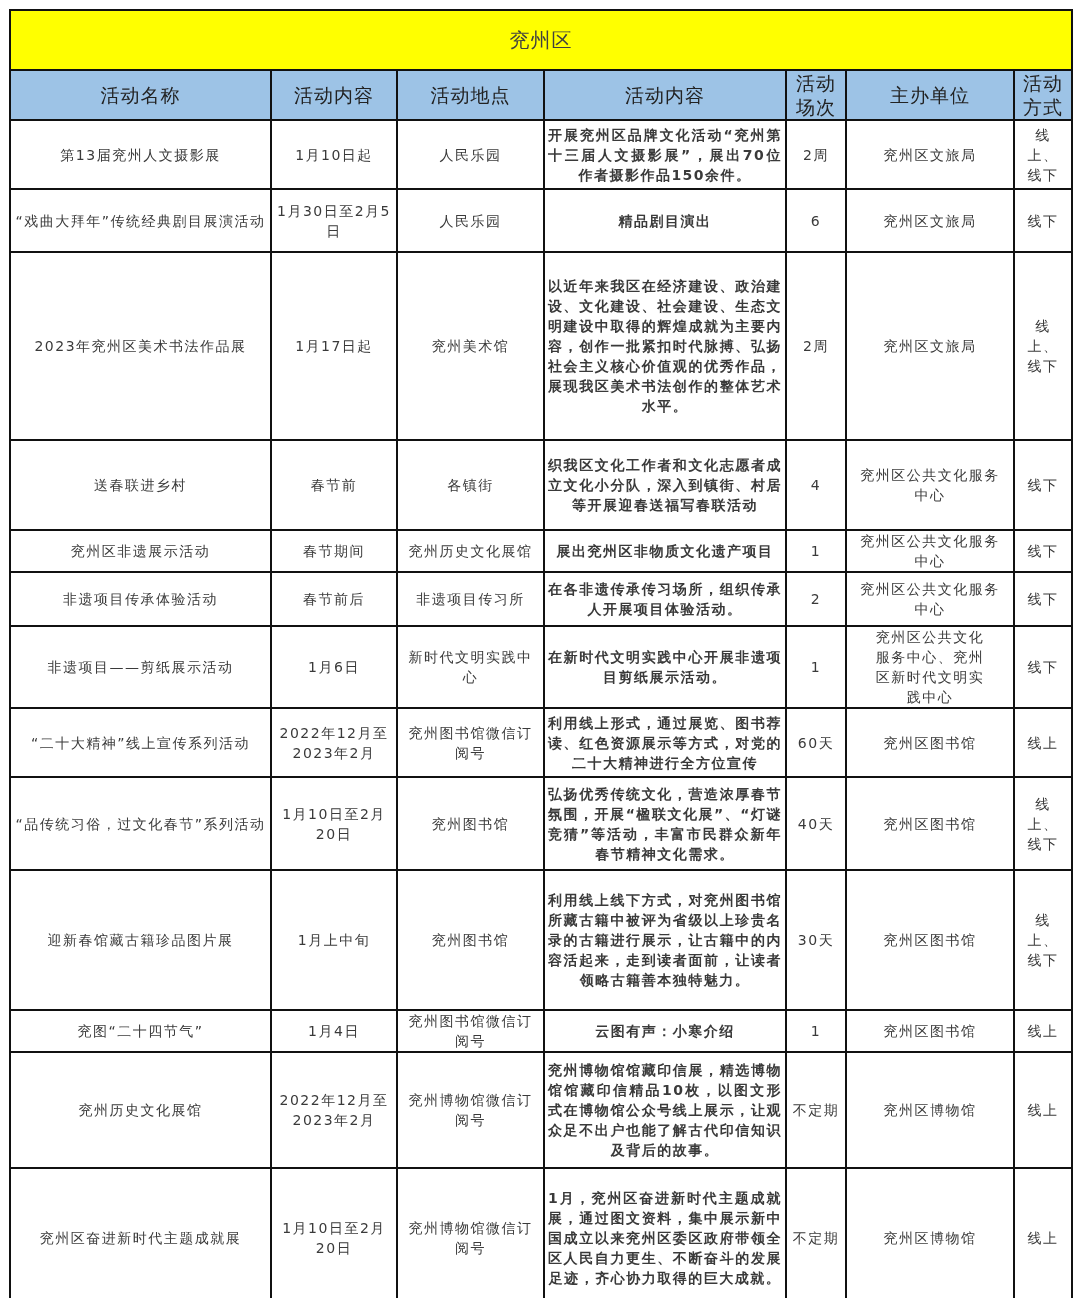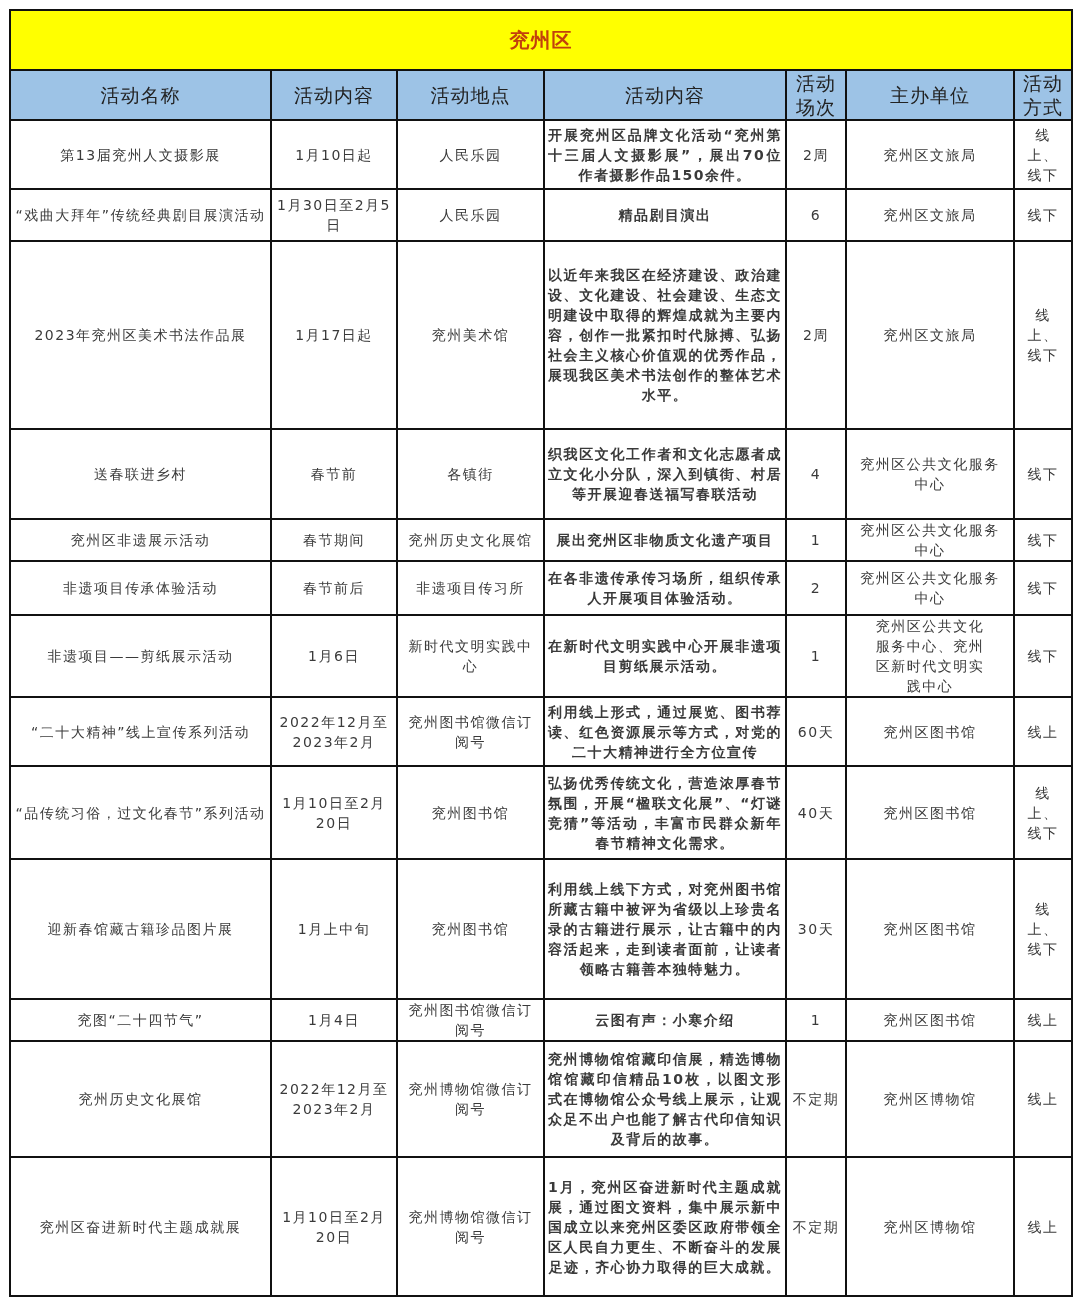--- a/index.html
+++ b/index.html
@@ -3,22 +3,22 @@
 <meta charset="utf-8">
 <style>
   html, body { margin: 0; padding: 0; background: #ffffff; }
   body { width: 1080px; height: 1298px; position: relative; overflow: hidden;
          font-family: "DejaVu Sans", "Liberation Sans", sans-serif; color: #333; }
   table { position: absolute; left: 9px; top: 9px; border-collapse: collapse;
           width: 1062px; table-layout: fixed; }
   td, th { border: 2px solid #111; text-align: center; vertical-align: middle;
            padding: 0 3px; font-size: 14px; line-height: 20px; letter-spacing: 1.5px;
            color: #3a3a3a; font-weight: normal; }
-  .title-row td { background: #ffff00; height: 58px; font-size: 20px; font-weight: bold;
-                  color: #c2410c; letter-spacing: 1px; }
+  .title-row td { background: #ffff00; height: 58px; font-size: 20px; font-weight: normal;
+                  color: #404040; letter-spacing: 1px; }
   .head-row th { background: #9dc3e6; height: 48px; font-size: 19px; color: #222;
                  line-height: 24px; letter-spacing: 1px; }
   .content { text-align: justify; text-align-last: center; font-weight: bold; }
   col.c1 { width: 261px; } col.c2 { width: 126px; } col.c3 { width: 147px; }
   col.c4 { width: 242px; } col.c5 { width: 60px; } col.c6 { width: 168px; } col.c7 { width: 58px; }
 </style>
 </head>
 <body>
 
 <table>
@@ -48,21 +48,21 @@
   <tbody id="rows">
       <tr style="height: 69px;">
     <td>第13届兖州人文摄影展</td>
     <td>1月10日起</td>
     <td>人民乐园</td>
     <td class="content">开展兖州区品牌文化活动“兖州第十三届人文摄影展”，展出70位作者摄影作品150余件。</td>
     <td>2周</td>
     <td style="padding:0 10px;">兖州区文旅局</td>
     <td style="padding:0 6px;">线上、线下</td>
   </tr>
-      <tr style="height: 52px;">
+      <tr style="height: 63px;">
     <td>“戏曲大拜年”传统经典剧目展演活动</td>
     <td>1月30日至2月5日</td>
     <td>人民乐园</td>
     <td class="content">精品剧目演出</td>
     <td>6</td>
     <td style="padding:0 10px;">兖州区文旅局</td>
     <td style="padding:0 6px;">线下</td>
   </tr>
       <tr style="height: 188px;">
     <td>2023年兖州区美术书法作品展</td>

